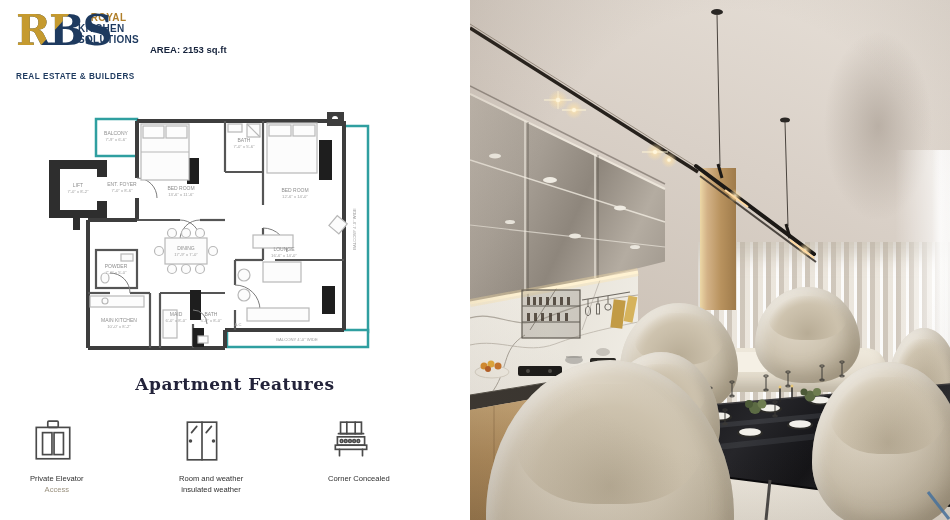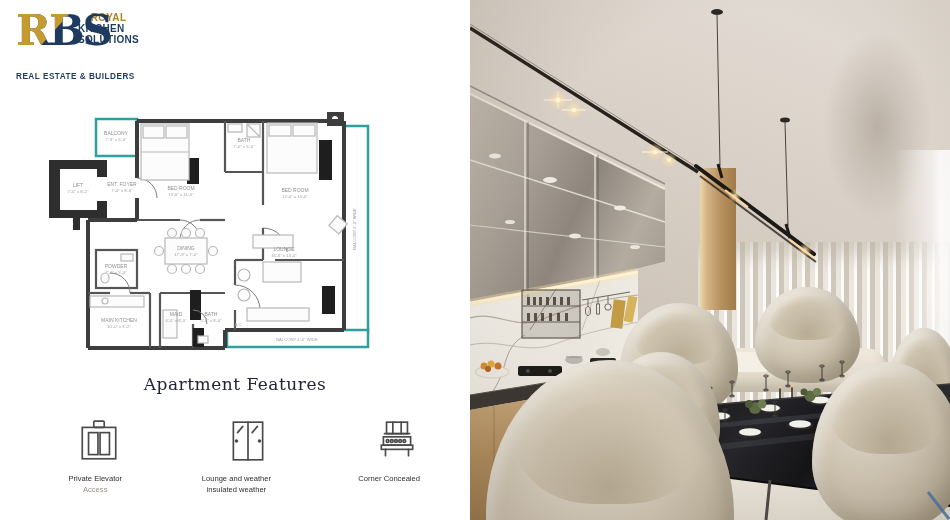--- a/index.html
+++ b/index.html
@@ -20,23 +20,23 @@
   .logo-tagline{margin-top:16px;font-size:8.2px;font-weight:bold;letter-spacing:.5px;color:#1e3a5f;white-space:nowrap;}
   .title-block{position:absolute;left:150px;top:33px;width:310px;}
   .title-block h1{margin:0;font-family:"DejaVu Serif",serif;font-size:19px;font-weight:bold;
         color:#1d2c4e;letter-spacing:.3px;}
   .area-label{margin-top:11px;font-size:9.5px;font-weight:bold;color:#16233c;}
   .desc{margin-top:9px;font-size:8px;line-height:1.55;color:#44443c;font-weight:bold;}
   .plan-svg{position:absolute;left:35px;top:110px;}
   .room-name{font-size:5px;fill:#8f8f8f;text-anchor:middle;font-family:"Liberation Sans",sans-serif;}
   .room-dims{font-size:4.2px;fill:#a0a0a0;text-anchor:middle;font-family:"Liberation Sans",sans-serif;}
   .features-heading{position:absolute;left:0;top:374px;width:470px;text-align:center;margin:0;
-        font-family:"DejaVu Serif",serif;font-size:17px;font-weight:normal;color:#23233a;letter-spacing:.5px;}
+        font-family:"DejaVu Serif",serif;font-size:17px;font-weight:bold;color:#23233a;letter-spacing:.5px;}
   .features-row{position:absolute;left:30px;top:418px;width:390px;display:flex;justify-content:space-between;}
-  .feature{width:92px;display:flex;flex-direction:column;align-items:flex-end;}
+  .feature{width:92px;display:flex;flex-direction:column;align-items:flex-start;}
   .feature svg{display:block;}
   .feature .flabel{margin-top:9px;font-size:7.6px;line-height:1.45;color:#2f2f2f;text-align:center;}
   .feature:nth-child(1) .l2{color:#9a917f;margin-top:44px;}
   
   .photo{position:absolute;left:470px;top:0;width:480px;height:520px;overflow:hidden;background:#d6cdc4;}
   .photo > *{position:absolute;}
   .ceiling{left:0;top:0;width:480px;height:520px;z-index:0;
         background:linear-gradient(200deg,#e6dfd7 0%,#d9d0c7 35%,#cdc3b8 65%,#c7bcb1 100%);}
   .ceiling-shade{right:0;top:0;width:240px;height:280px;z-index:0;
         background:radial-gradient(closest-side at 70% 45%,rgba(150,138,126,.5),rgba(150,138,126,0) 75%);}
@@ -91,20 +91,21 @@
         <div class="logo-words">
           <div class="word-royal">ROYAL</div>
           <div>KITCHEN</div>
           <div>SOLUTIONS</div>
         </div>
       </div>
       <div class="logo-tagline">REAL ESTATE &amp; BUILDERS</div>
     </div>
 
     <div class="title-block">
+      <div class="area-label">AREA: 2153 sq.ft</div>
     </div>
 
     <svg class="plan-svg" width="368" height="250" viewBox="0 0 368 250">
 
       <g>
         <rect x="61" y="9" width="41" height="37" fill="#fff" stroke="#2f9fa0" stroke-width="2.5"></rect>
         <rect x="309" y="16" width="24" height="206" fill="#fff" stroke="#2f9fa0" stroke-width="2.5"></rect>
         <rect x="192" y="220" width="141" height="17" fill="#fff" stroke="#2f9fa0" stroke-width="2.5"></rect>
       </g>
 
@@ -255,21 +256,21 @@
       <div class="feature">
         <svg width="46" height="46" viewBox="0 0 44 44" stroke="#4a4a4a" stroke-width="1.6" fill="none" stroke-linecap="round">
           <rect x="8" y="4" width="28" height="36"></rect>
           <line x1="22" y1="4" x2="22" y2="40"></line>
           <line x1="12" y1="14" x2="17" y2="8"></line>
             <line x1="26" y1="14" x2="31" y2="8"></line>
           <circle cx="11" cy="22" r="0.9"></circle>
             <circle cx="33" cy="22" r="0.9"></circle>
         </svg>
         <div class="flabel">
-          <span class="l1">Lounge and weather</span><br>
+          <span class="l1">Room and weather</span><br>
           <span class="l2">insulated weather</span>
         </div>
       </div>
       <div class="feature">
         <svg width="46" height="46" viewBox="0 0 44 44" stroke="#4a4a4a" stroke-width="1.6" fill="none" stroke-linecap="round">
           <rect x="12" y="4" width="20" height="11"></rect>
           <line x1="18" y1="4" x2="18" y2="15"></line>
             <line x1="26" y1="4" x2="26" y2="15"></line>
           <line x1="10" y1="15" x2="34" y2="15"></line>
           <rect x="9" y="18" width="26" height="8"></rect>

